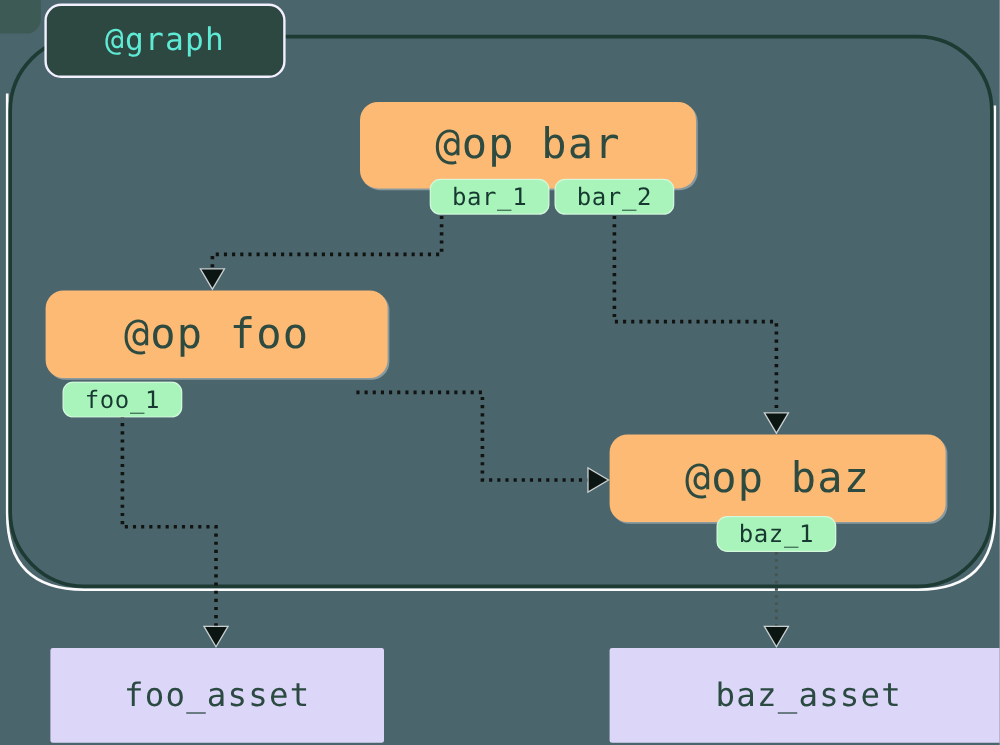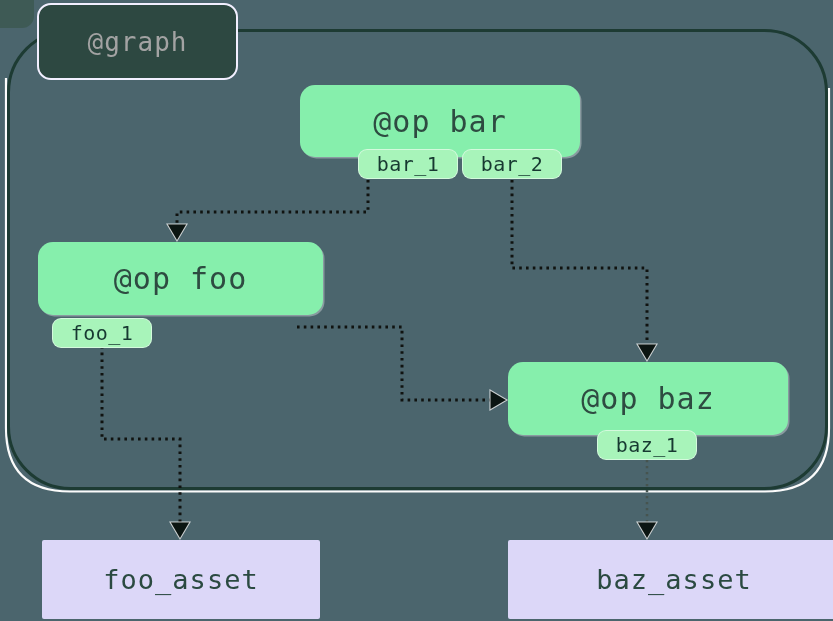--- a/index.html
+++ b/index.html
@@ -8,27 +8,27 @@
     background:#4b656d; overflow:hidden;
     font-family:"DejaVu Sans Mono", monospace;
   }
   .corner-frag {
     position:absolute; left:0; top:0; width:34px; height:28px;
     background:#3e5a55; border-radius:0 0 12px 0; z-index:0;
   }
   svg.layer { position:absolute; left:0; top:0; z-index:1; }
   .node { position:absolute; display:flex; align-items:center; justify-content:center; box-sizing:border-box; }
   .graph-label {
-    left:37px; top:3px; width:201px; height:77px; z-index:4;
+    left:37px; top:3px; width:201px; height:62px; z-index:4;
     background:#2d4841; border:2px solid #f2efff; border-radius:14px;
-    color:#a3a3a3; font-size:26px; letter-spacing:1px;
+    color:#5eead4; font-size:26px; letter-spacing:1px;
   }
   .op {
-    background:#86efac; border-radius:15px; z-index:2;
-    color:#2e4b41; font-size:30px; letter-spacing:1px;
+    background:#fdba74; border-radius:15px; z-index:2;
+    color:#2e4b41; font-size:35px; letter-spacing:1px;
     box-shadow:1.5px 1.5px 0 rgba(255,255,255,.35);
   }
   .op-bar { left:300px; top:85px;  width:280px; height:72px; }
   .op-foo { left:38px;  top:242px; width:285px; height:73px; }
   .op-baz { left:508px; top:362px; width:280px; height:73px;text-align:center; }
   .tab {
     background:#a8f4ba; border-radius:9px; z-index:3;
     color:#173931; font-size:20px; letter-spacing:0.5px;
     border:1px solid rgba(255,255,255,.5);
     width:100px; height:30px;

